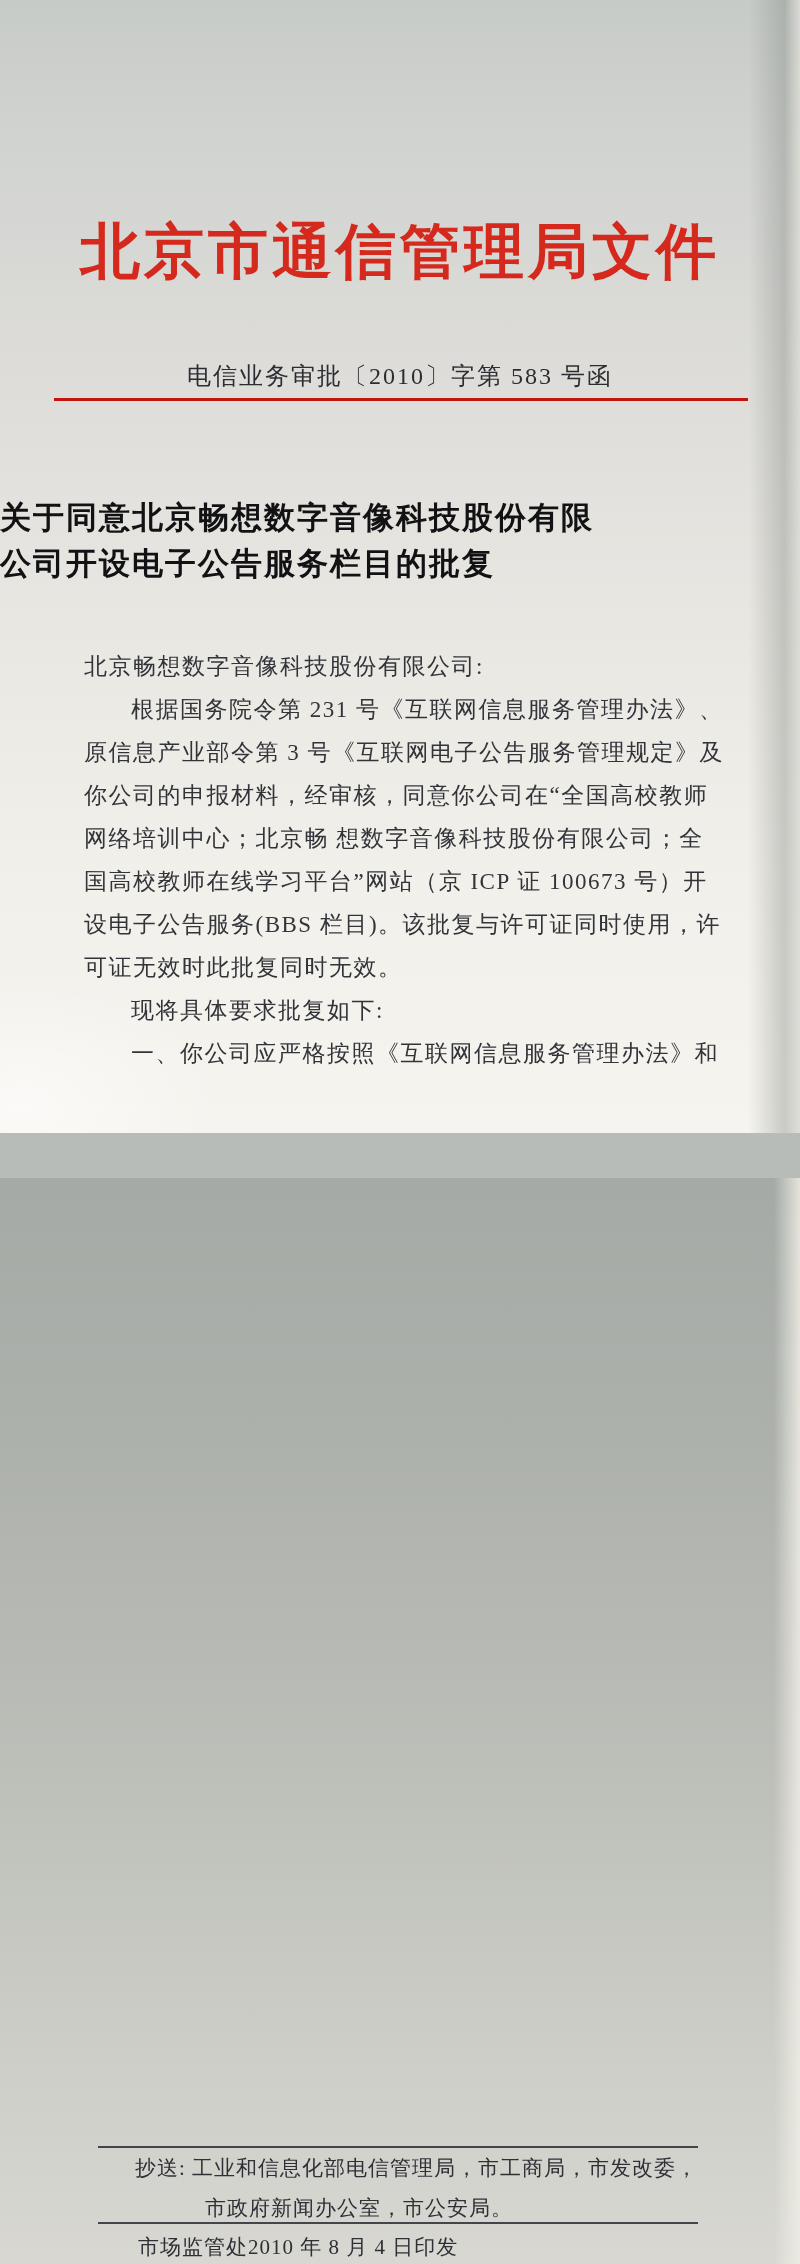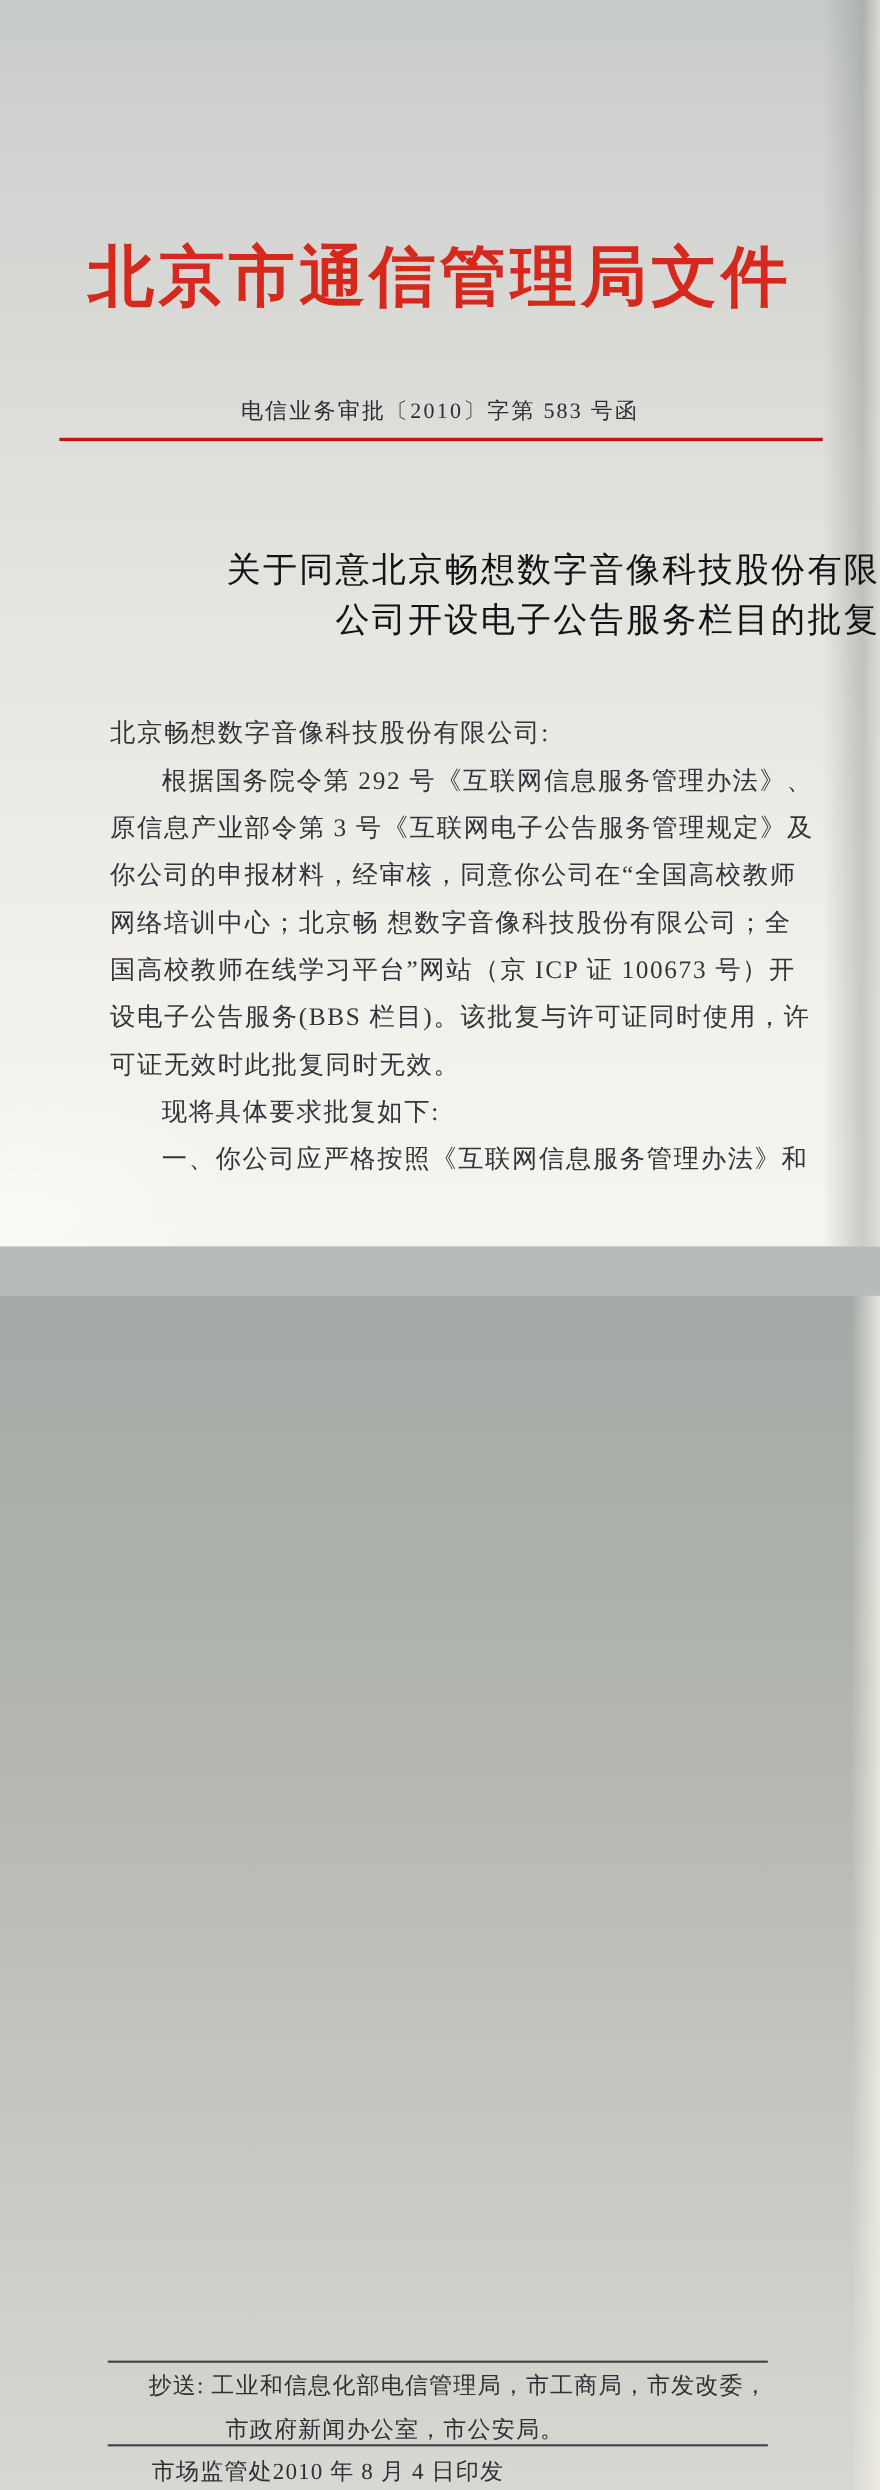--- a/index.html
+++ b/index.html
@@ -13,28 +13,28 @@
   .shade{position:absolute;pointer-events:none;}
   .shade-r1{right:0;top:0;width:52px;height:1133px;
     background:linear-gradient(90deg,rgba(130,135,130,0) 0%,rgba(130,135,130,.38) 70%,rgba(220,220,214,.9) 100%);}
   .shade-r2{right:0;top:0;width:26px;height:1131px;
     background:linear-gradient(90deg,rgba(240,238,230,0) 0%,rgba(240,238,230,.85) 100%);}
   .shade-c1{left:0;top:980px;width:220px;height:153px;
     background:radial-gradient(ellipse at 10% 80%,rgba(255,255,255,.55) 0%,rgba(255,255,255,0) 70%);}
   .red-title{position:absolute;top:212px;left:0;width:100%;margin:0;text-align:center;
     font-size:60px;font-weight:900;letter-spacing:4px;color:#d5291d;}
   .doc-no{position:absolute;top:360px;left:0;width:100%;text-align:center;
-    font-size:20px;letter-spacing:2px;color:#2c2d32;}
+    font-size:24px;letter-spacing:2px;color:#2c2d32;}
   .red-rule{position:absolute;top:398px;left:54px;width:694px;height:3px;background:#c2150d;}
-  .subject{position:absolute;top:495px;left:0;width:100%;text-align:right;
-    font-size:31px;line-height:46px;font-weight:400;letter-spacing:2px;color:#121214;}
+  .subject{position:absolute;top:495px;left:0;width:100%;text-align:left;
+    font-size:31px;line-height:46px;font-weight:700;letter-spacing:2px;color:#121214;}
   .body{position:absolute;left:84px;width:648px;color:#33343a;
     font-size:23px;line-height:43px;letter-spacing:1.5px;white-space:nowrap;}
   .body1{top:645px;}
-  .bl{height:43px;margin-left:16px;}
+  .bl{height:43px;}
   .ind{padding-left:47px;}
   .footer{position:absolute;left:98px;top:968px;width:600px;color:#2f3036;}
   .fline{position:absolute;left:0;width:600px;height:2px;background:#44454b;}
   .fl-top{top:0;}
   .fl-mid{top:76px;}
   .fl-bot{top:128px;}
   .cc1{position:absolute;top:8px;left:37px;font-size:21px;letter-spacing:1px;white-space:nowrap;}
   .cc2{position:absolute;top:48px;left:107px;font-size:21px;letter-spacing:1px;white-space:nowrap;}
   .frow{position:absolute;top:87px;left:0;width:600px;display:flex;
     justify-content:flex-start;padding:0 40px;box-sizing:border-box;
@@ -55,21 +55,21 @@
 
     <div class="red-rule"></div>
 
     <div class="subject">
       <div>关于同意北京畅想数字音像科技股份有限</div>
       <div>公司开设电子公告服务栏目的批复</div>
     </div>
 
     <div class="body body1">
       <div class="bl">北京畅想数字音像科技股份有限公司:</div>
-      <div class="bl ind">根据国务院令第 292 号《互联网信息服务管理办法》、</div>
+      <div class="bl ind">根据国务院令第 231 号《互联网信息服务管理办法》、</div>
       <div class="bl">原信息产业部令第 3 号《互联网电子公告服务管理规定》及</div>
       <div class="bl">你公司的申报材料，经审核，同意你公司在“全国高校教师</div>
       <div class="bl">网络培训中心；北京畅 想数字音像科技股份有限公司；全</div>
       <div class="bl">国高校教师在线学习平台”网站（京 ICP 证 100673 号）开</div>
       <div class="bl">设电子公告服务(BBS 栏目)。该批复与许可证同时使用，许</div>
       <div class="bl">可证无效时此批复同时无效。</div>
       <div class="bl ind">现将具体要求批复如下:</div>
       <div class="bl ind">一、你公司应严格按照《互联网信息服务管理办法》和</div>
     </div>
   </section>

